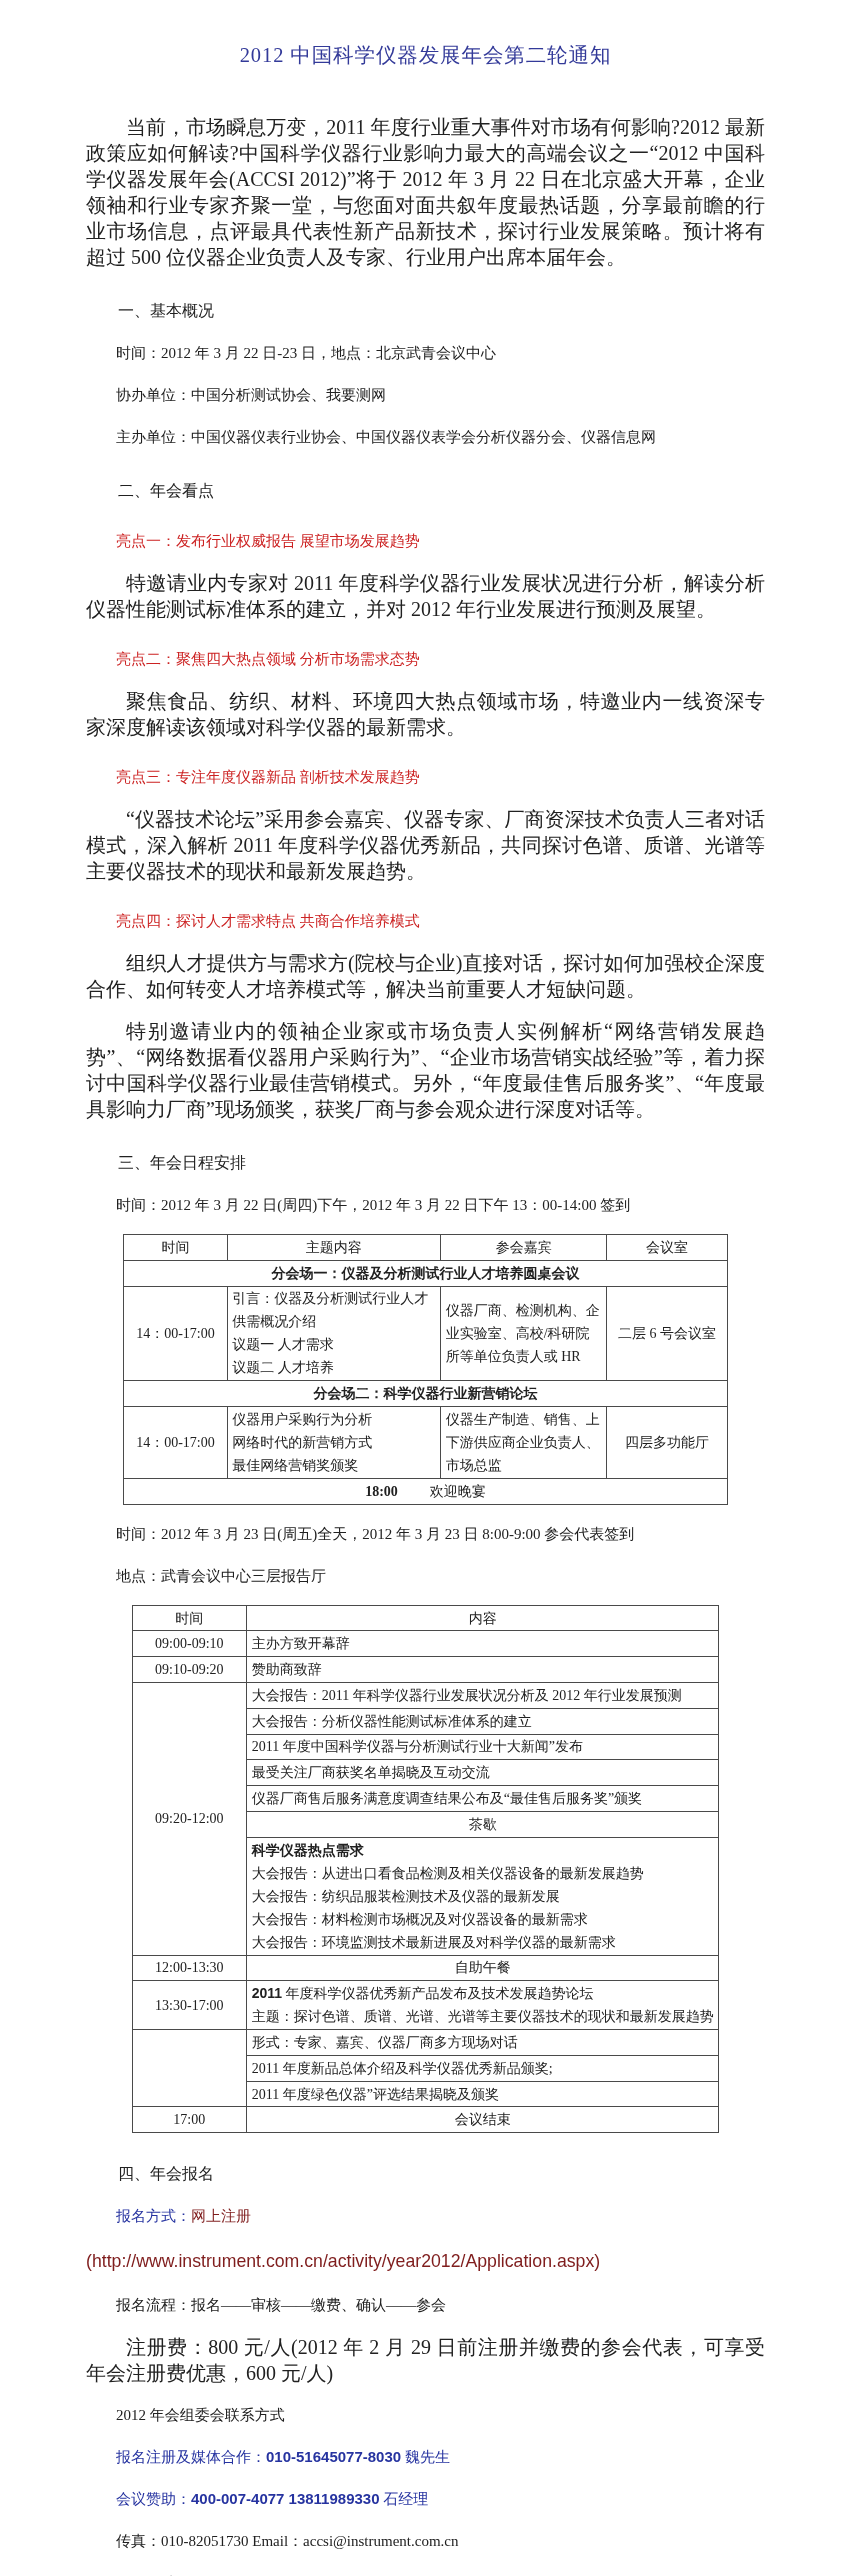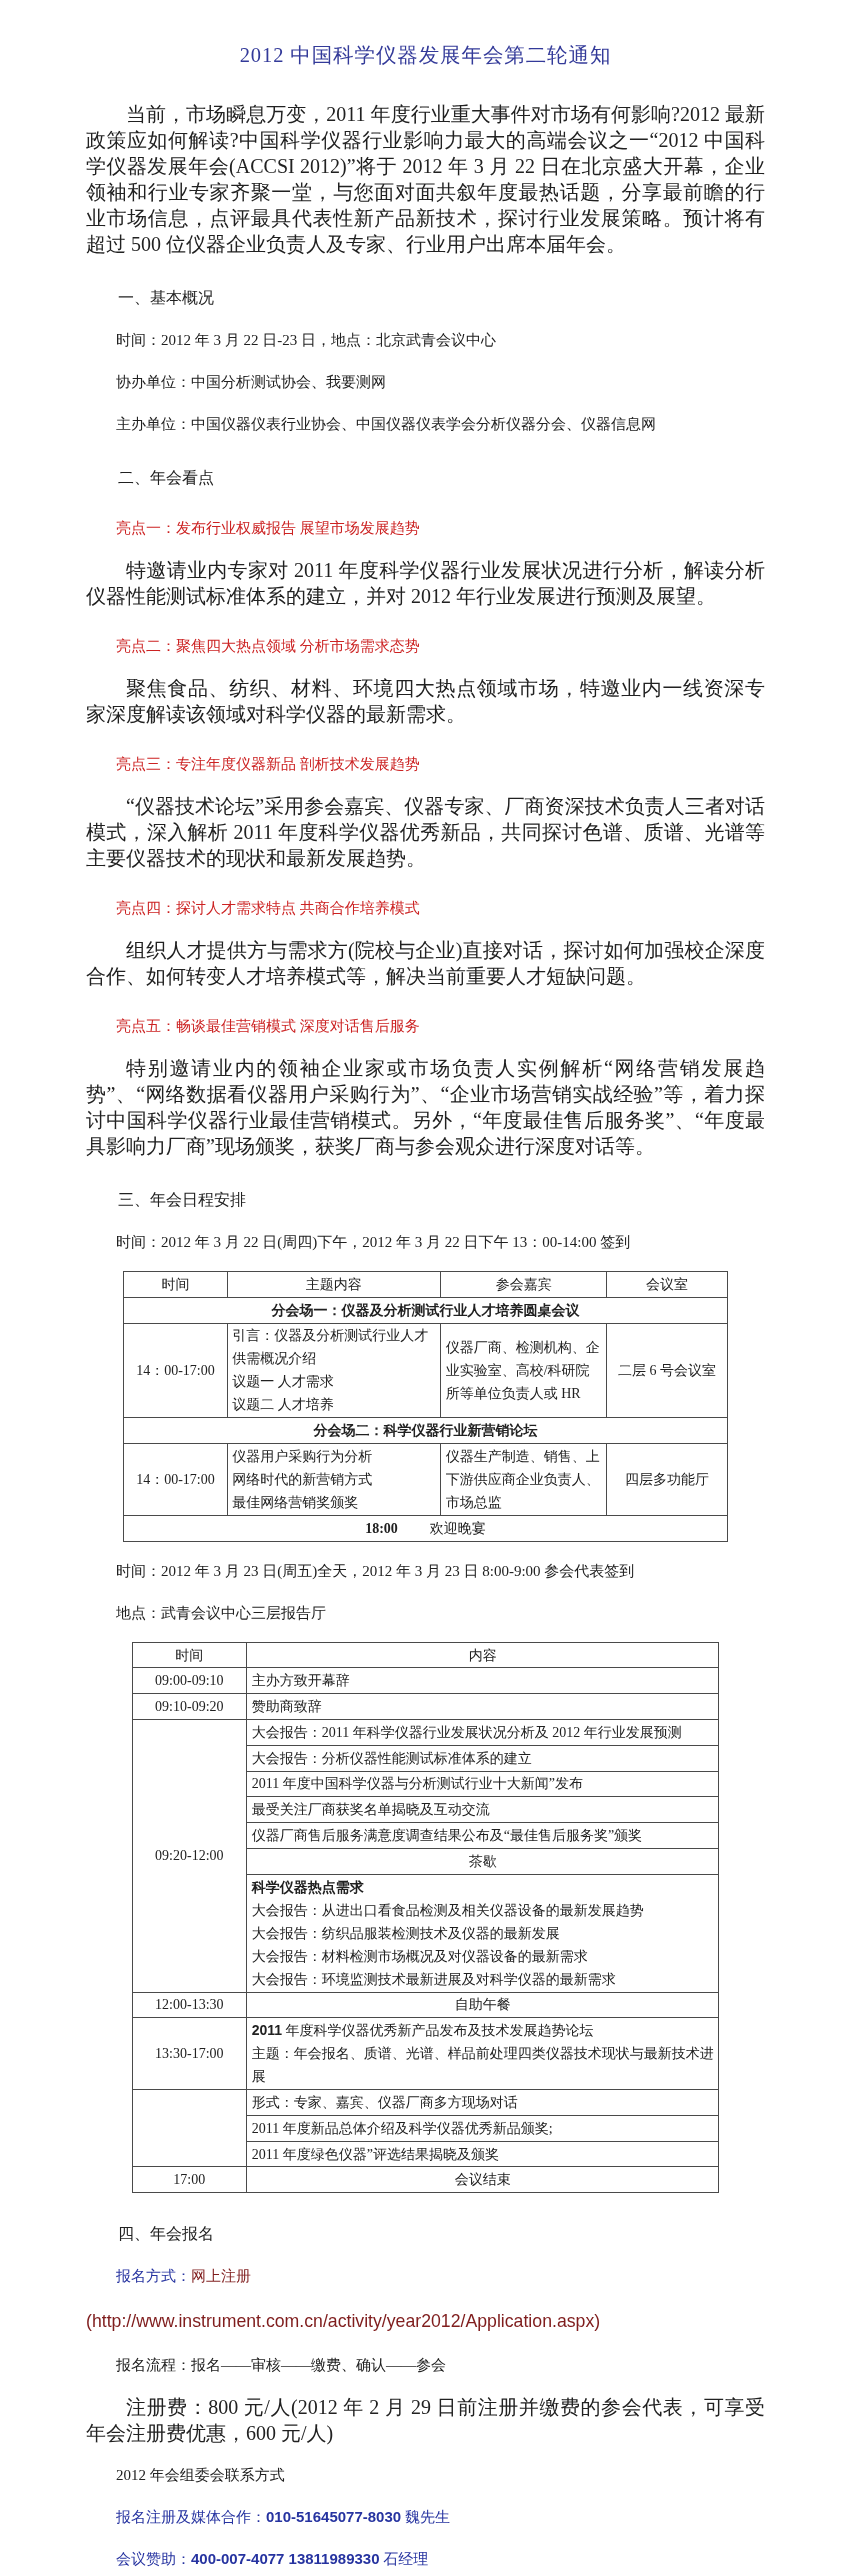--- a/index.html
+++ b/index.html
@@ -6,21 +6,21 @@
   body {
     width:847px; min-height:2576px;
     font-family:"Liberation Serif","DejaVu Serif",serif;
     color:#212121;
     -webkit-font-smoothing:antialiased;
   }
   .page { box-sizing:border-box; width:847px; min-height:2576px; padding:24px 82px 75px 86px; }
 
   .doc-title {
     font-size:20.5px; font-weight:normal; text-align:center;
-    color:#333a99; margin:17px 0 32px 0; letter-spacing:0.9px;
+    color:#333a99; margin:17px 0 45px 0; letter-spacing:0.9px;
   }
   .para {
     font-size:20px; line-height:26px; text-indent:2em;
     text-align:justify; margin:16px 0;
   }
   .sec-heading {
     font-size:16px; font-weight:normal; text-indent:2em;
     margin:28px 0 16px 0; line-height:26px;
   }
   .label-line { font-size:15px; line-height:26px; text-indent:2em; margin:16px 0; }
@@ -69,21 +69,20 @@
 
   <p class="hl-title">亮点二：聚焦四大热点领域 分析市场需求态势</p>
   <p class="para">聚焦食品、纺织、材料、环境四大热点领域市场，特邀业内一线资深专家深度解读该领域对科学仪器的最新需求。</p>
 
   <p class="hl-title">亮点三：专注年度仪器新品 剖析技术发展趋势</p>
   <p class="para">“仪器技术论坛”采用参会嘉宾、仪器专家、厂商资深技术负责人三者对话模式，深入解析 2011 年度科学仪器优秀新品，共同探讨色谱、质谱、光谱等主要仪器技术的现状和最新发展趋势。</p>
 
   <p class="hl-title">亮点四：探讨人才需求特点 共商合作培养模式</p>
   <p class="para">组织人才提供方与需求方(院校与企业)直接对话，探讨如何加强校企深度合作、如何转变人才培养模式等，解决当前重要人才短缺问题。</p>
 
-  <p class="hl-title">亮点五：畅谈最佳营销模式 深度对话售后服务</p>
   <p class="para">特别邀请业内的领袖企业家或市场负责人实例解析“网络营销发展趋势”、“网络数据看仪器用户采购行为”、“企业市场营销实战经验”等，着力探讨中国科学仪器行业最佳营销模式。另外，“年度最佳售后服务奖”、“年度最具影响力厂商”现场颁奖，获奖厂商与参会观众进行深度对话等。</p>
 
   <h2 class="sec-heading">三、年会日程安排</h2>
   <p class="label-line">时间：2012 年 3 月 22 日(周四)下午，2012 年 3 月 22 日下午 13：00-14:00 签到</p>
 
   <table>
     <tbody>
         <tr>
       <td class="c t1-c1">时间</td>
       <td class="c t1-c2">主题内容</td>
@@ -170,21 +169,21 @@
       </td>
     </tr>
     <tr>
       <td class="c">12:00-13:30</td>
       <td class="c">自助午餐</td>
     </tr>
     <tr>
       <td class="c">13:30-17:00</td>
       <td>
         <span class="cell-line"><span class="bold phone-bold">2011</span><span> 年度科学仪器优秀新产品发布及技术发展趋势论坛</span></span>
-        <span class="cell-line">主题：年会报名、质谱、光谱、样品前处理四类仪器技术现状与最新技术进展</span>
+        <span class="cell-line">主题：探讨色谱、质谱、光谱、光谱等主要仪器技术的现状和最新发展趋势</span>
       </td>
     </tr>
     <tr>
       <td rowspan="3"></td>
       <td>形式：专家、嘉宾、仪器厂商多方现场对话</td>
     </tr>
     <tr>
       <td>2011 年度新品总体介绍及科学仪器优秀新品颁奖;</td>
     </tr>
     <tr>

